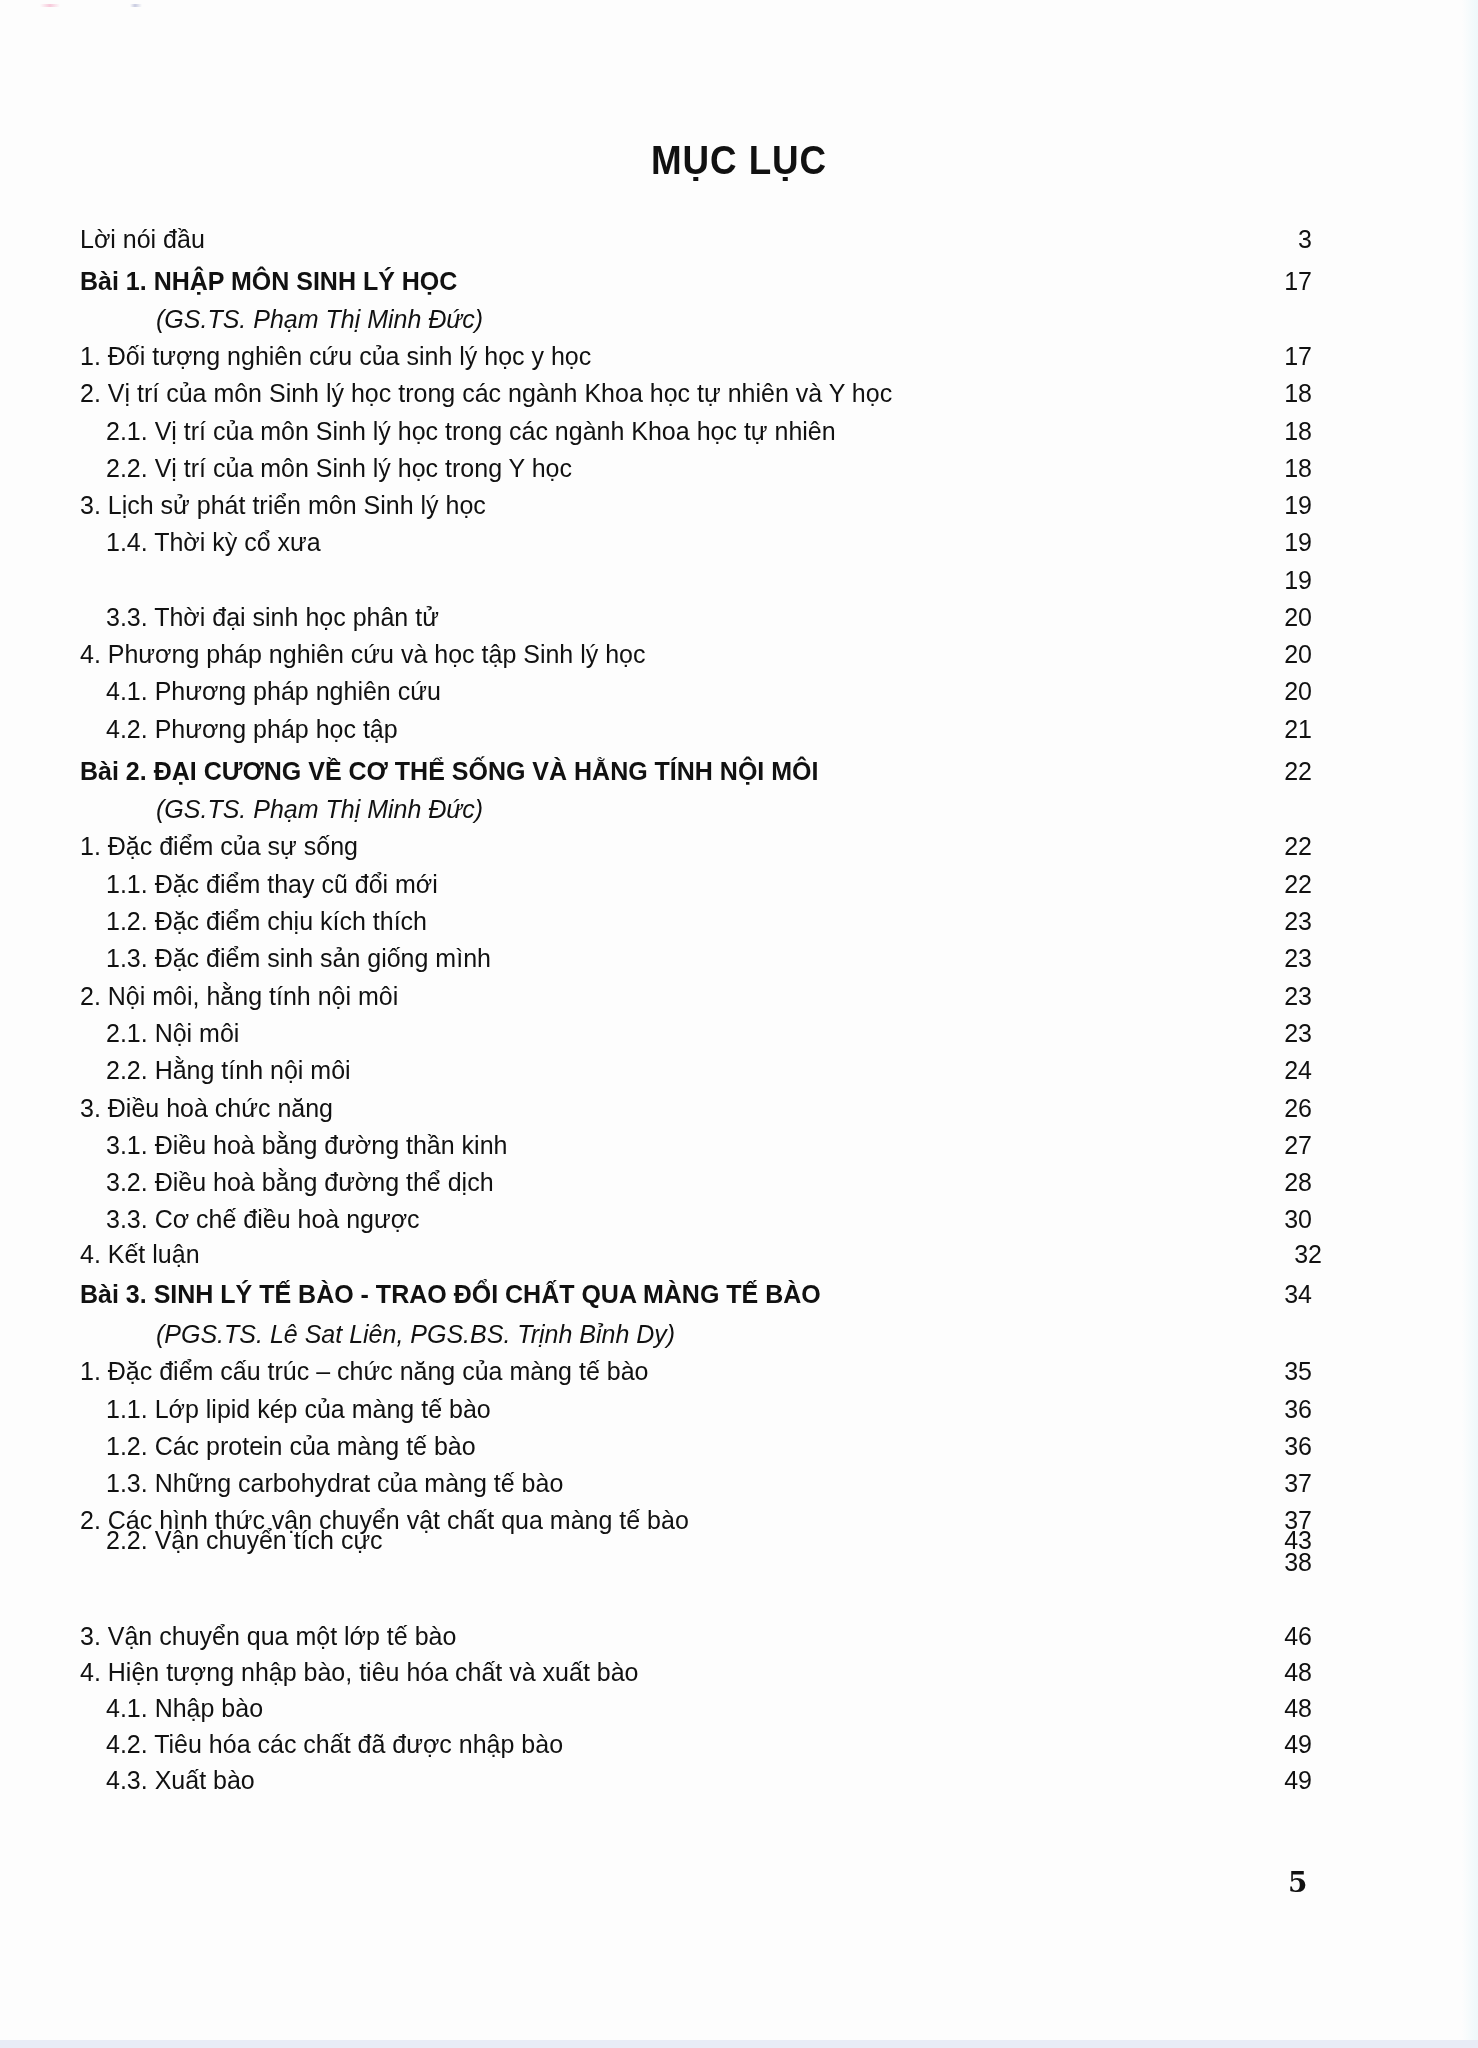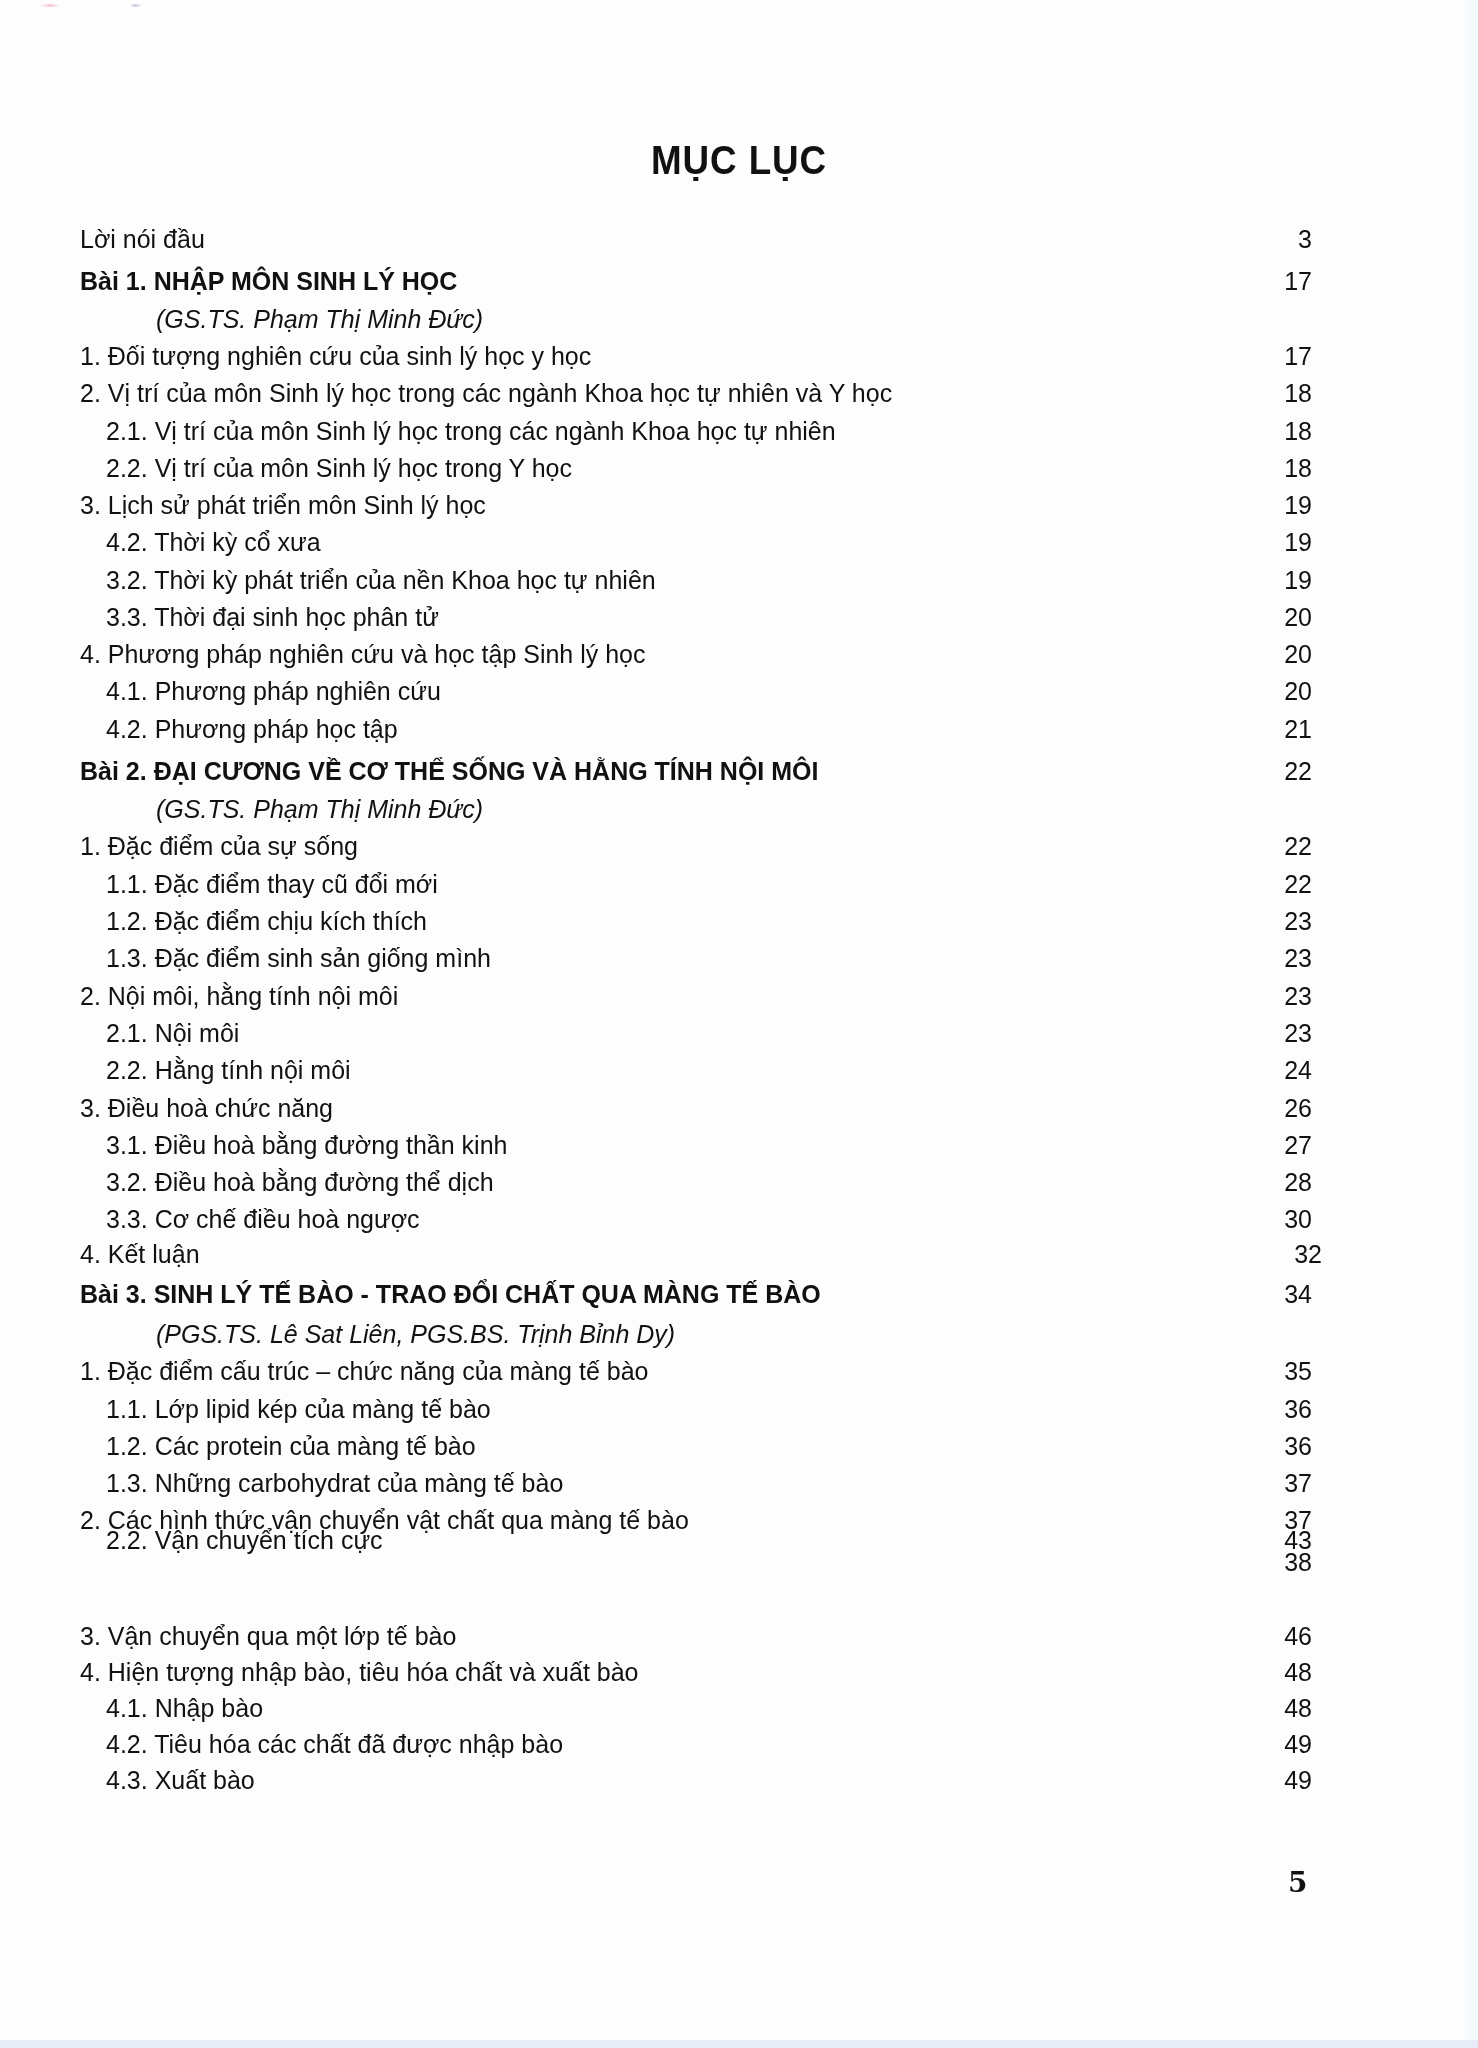--- a/index.html
+++ b/index.html
@@ -81,25 +81,24 @@
     </div>
     <div class="toc-row" style="top: 451px;">
       <span class="toc-label lvl-2">2.2. Vị trí của môn Sinh lý học trong Y học</span>
       <span class="toc-page">18</span>
     </div>
     <div class="toc-row" style="top: 488px;">
       <span class="toc-label lvl-1">3. Lịch sử phát triển môn Sinh lý học</span>
       <span class="toc-page">19</span>
     </div>
     <div class="toc-row" style="top: 525px;">
-      <span class="toc-label lvl-2">4.2. Thời kỳ cổ xưa</span>
+      <span class="toc-label lvl-2">1.4. Thời kỳ cổ xưa</span>
       <span class="toc-page">19</span>
     </div>
     <div class="toc-row" style="top: 563px;">
-      <span class="toc-label lvl-2">3.2. Thời kỳ phát triển của nền Khoa học tự nhiên</span>
       <span class="toc-page">19</span>
     </div>
     <div class="toc-row" style="top: 600px;">
       <span class="toc-label lvl-2">3.3. Thời đại sinh học phân tử</span>
       <span class="toc-page">20</span>
     </div>
     <div class="toc-row" style="top: 637px;">
       <span class="toc-label lvl-1">4. Phương pháp nghiên cứu và học tập Sinh lý học</span>
       <span class="toc-page">20</span>
     </div>

